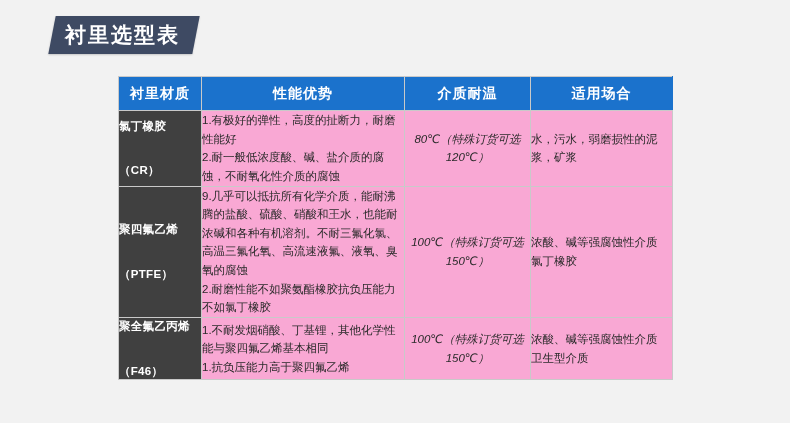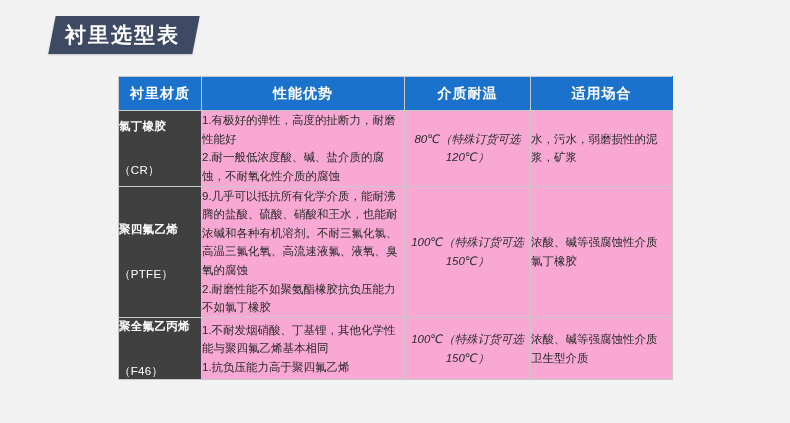--- a/index.html
+++ b/index.html
@@ -81,21 +81,21 @@
     color: #ffffff;
     font-size: 11.5px;
     font-weight: bold;
     text-align: left;
     line-height: 1.45;
     letter-spacing: 0.3px;
     border-color: #1b72cc;
   }
   td.mat-cell .code {
     display: block;
-    font-weight: normal;
+    font-weight: bold;
     margin-top: 28px;
   }
 
   td.body-cell {
     background: #f9a8d4;
     color: #2a2a2a;
     font-size: 11.5px;
     line-height: 1.62;
     padding: 7px 9px 7px 10px;
     vertical-align: middle;

